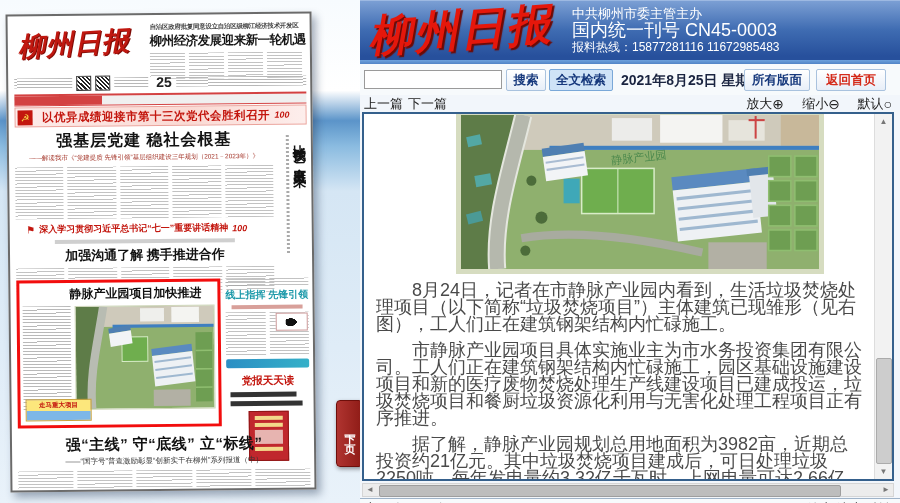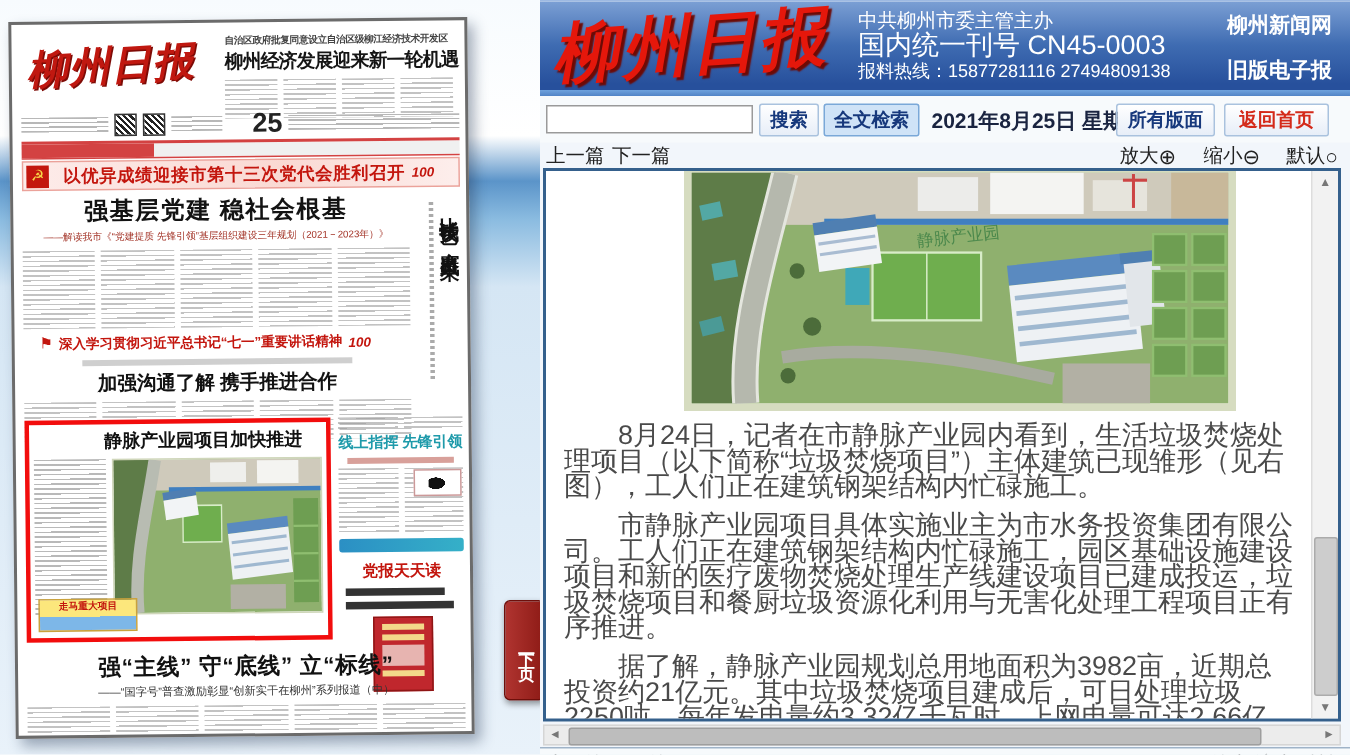--- a/index.html
+++ b/index.html
@@ -16,21 +16,21 @@
     font-weight:bold;font-style:italic;font-size:27px;color:#c01810;transform:rotate(-3deg);
     text-shadow:1px 1px 0 #7e0b06;letter-spacing:1px;}
   .mast-right{position:absolute;left:142px;top:8px;width:152px;}
   .kicker{font-size:6.5px;color:#444;font-weight:bold;letter-spacing:-.3px;white-space:nowrap;overflow:hidden;}
   .mast-headline{font-size:12.5px;font-weight:bold;color:#151515;white-space:nowrap;letter-spacing:-.5px;margin-top:1px;}
   .cols{display:flex;gap:4px;}
   .col{flex:1;background:repeating-linear-gradient(180deg,#9a9a9a 0 1px,transparent 1px 3.2px);opacity:.6;}
   .date-row{position:absolute;left:6px;top:58px;width:292px;height:18px;display:flex;align-items:center;gap:4px;}
   .tiny-block{height:10px;background:repeating-linear-gradient(180deg,#999 0 1px,transparent 1px 3px);opacity:.7;}
   .qr{width:13px;height:13px;background:repeating-linear-gradient(45deg,#222 0 1.5px,#fff 1.5px 3px);border:1px solid #333;}
-  .issue-day{font-size:18px;font-weight:bold;color:#222;margin-left:16px;}
+  .issue-day{font-size:14px;font-weight:bold;color:#222;margin-left:4px;}
   .red-rule{position:absolute;left:6px;top:78px;width:292px;height:9px;border-top:2px solid #c22;border-bottom:1px solid #c22;
     background:linear-gradient(90deg,#c22 0 88px,#eee 88px 100%);opacity:.85;}
   .banner1{position:absolute;left:6px;top:91px;width:292px;height:20px;display:flex;align-items:center;
     background:linear-gradient(90deg,#fdecea,#fad9d3 60%,#fdeeec);border:1px solid #eba29a;box-sizing:border-box;}
   .emblem{width:15px;height:15px;background:#c3160e;color:#f7d648;font-size:10px;line-height:15px;text-align:center;margin:0 5px 0 2px;}
   .banner1-text{flex:1;text-align:center;font-size:11.5px;font-weight:bold;color:#c3160e;letter-spacing:.5px;white-space:nowrap;}
   .logo100{font-size:9px;font-weight:bold;font-style:italic;color:#c3160e;margin-right:16px;}
   .sec2{position:absolute;left:6px;top:115px;width:292px;height:146px;display:flex;gap:5px;}
   .sec2-main{width:258px;position:relative;}
   .headline2{font-size:16px;font-weight:bold;color:#131313;text-align:center;letter-spacing:1px;white-space:nowrap;}
@@ -285,25 +285,21 @@
 
   <div id="next-page-btn">下一页</div>
 
   <div id="right-pane">
 
     <div id="masthead">
       <div id="site-logo">柳州日报</div>
       <div class="mast-info">
         <div class="l1">中共柳州市委主管主办</div>
         <div class="l2">国内统一刊号 CN45-0003</div>
-        <div class="l3">报料热线：15877281116 27494809138</div>
-      </div>
-      <div class="mast-links">
-        <a>柳州新闻网</a>
-        <a>旧版电子报</a>
+        <div class="l3">报料热线：15877281116 11672985483</div>
       </div>
     </div>
 
     <div id="toolbar">
       <input id="search-input" type="text" style="">
       <div class="tb-btn" id="btn-search">搜索</div>
       <div class="tb-btn" id="btn-fulltext">全文检索</div>
       <div id="toolbar-date">2021年8月25日 星期三</div>
       <div class="tb-btn" id="btn-allpages">所有版面</div>
       <div class="tb-btn" id="btn-home">返回首页</div>

